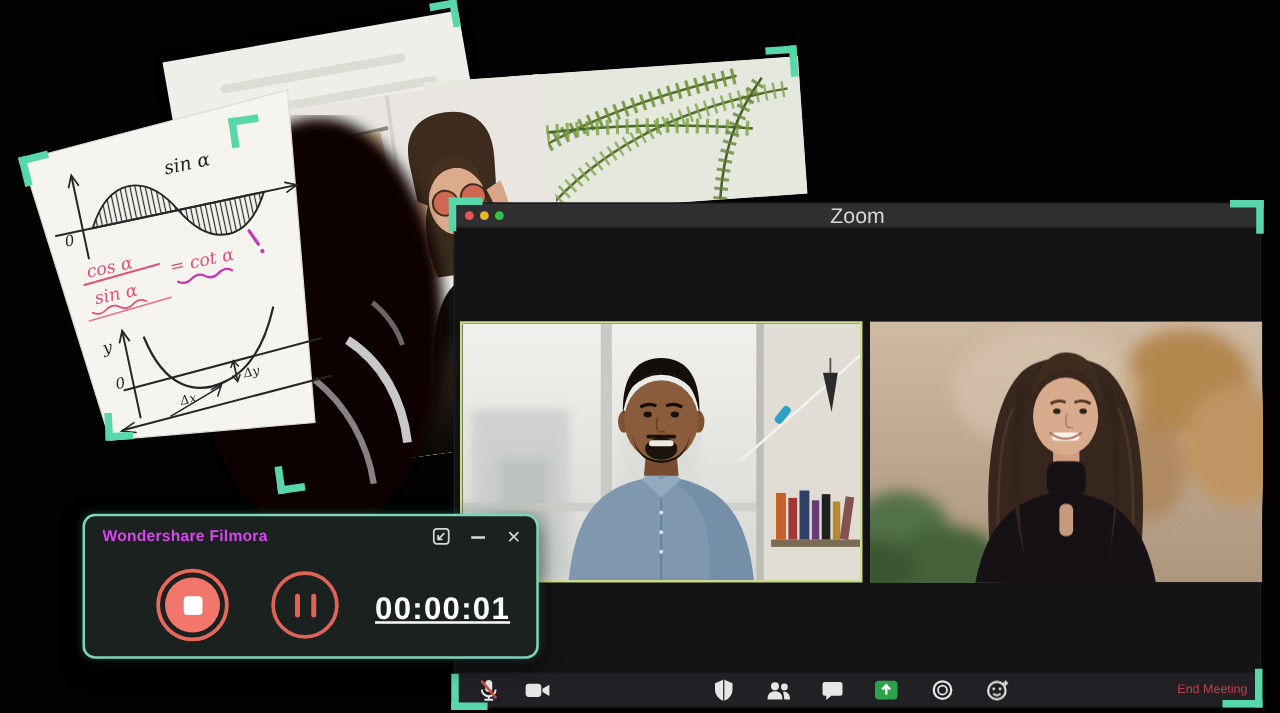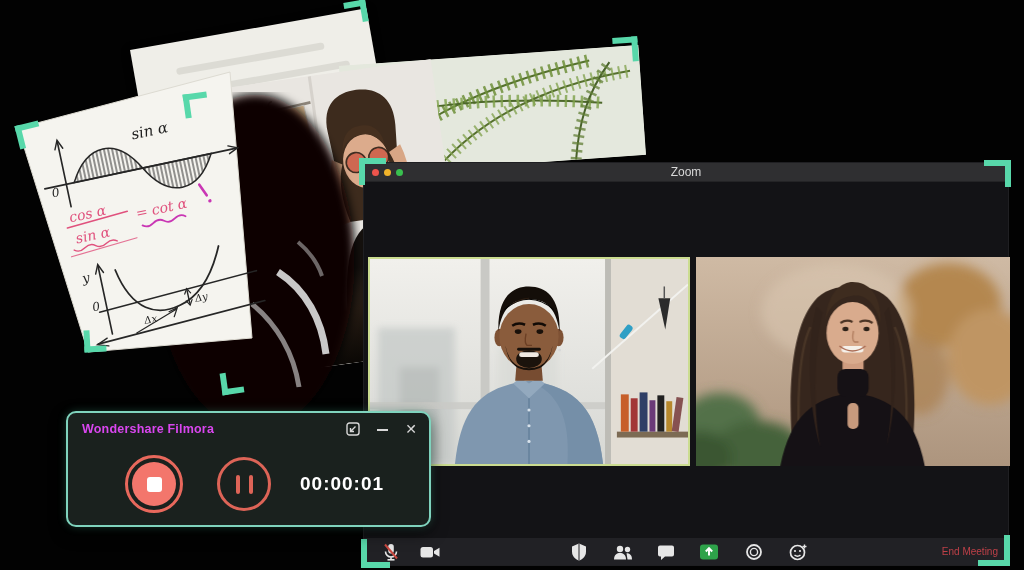--- a/index.html
+++ b/index.html
@@ -12,21 +12,21 @@
             box-shadow:0 2px 8px rgba(0,0,0,.55);padding:26px 0 0 42px;}
   #doc-card .docline{display:block;height:7px;border-radius:4px;background:#dcdbd4;margin-bottom:15px;}
   #palm-card{left:339px;top:66px;width:300px;height:110px;background:#e4e8dd;transform:rotate(-4deg);}
   #woman-card{left:183px;top:94px;width:250px;height:290px;transform:rotate(-8deg);background:#e9e6e1;}
   #whiteboard-svg{position:absolute;left:0;top:58px;}
   #dark-object{position:absolute;left:160px;top:92px;}
 
   
   #zoom-window{position:absolute;left:363px;top:162px;width:646px;height:404px;background:#131316;border:1px solid #1f1f22;}
   #zoom-titlebar{position:relative;height:19px;background:#2f2f31;border-bottom:1px solid #242426;}
-  #zoom-title{position:absolute;inset:0;text-align:center;line-height:19px;font-size:12px;color:#d8d8d8;}
+  #zoom-title{position:absolute;inset:0;text-align:center;line-height:19px;font-size:17px;color:#d8d8d8;}
   #traffic-lights{position:absolute;left:8px;top:0;height:19px;display:flex;align-items:center;gap:5px;}
   .tl-dot{width:7px;height:7px;border-radius:50%;}
   #tiles{position:absolute;left:4px;top:94px;width:638px;height:209px;}
   .tile{position:absolute;top:0;height:209px;overflow:hidden;background:#000;}
   #tile-1{left:0;width:322px;border:2px solid #cbdc90;}
   #tile-2{left:328px;width:314px;}
   .tile svg{display:block;width:100%;height:100%;}
   #zoom-toolbar{position:absolute;left:0;right:0;bottom:0;height:27px;background:#212125;}
   .tb-icon{position:absolute;top:50%;transform:translate(-50%,-50%);line-height:0;cursor:pointer;}
   #end-meeting{position:absolute;right:10px;top:0;height:38px;line-height:27px;font-size:10px;color:#bf4048;cursor:pointer;}
@@ -45,21 +45,21 @@
   #filmora-controls{position:absolute;right:12px;top:9px;display:flex;align-items:center;gap:17px;}
   #filmora-min{width:11px;height:2px;background:#d8d8d8;margin-top:2px;}
   #filmora-close{color:#d8d8d8;font-size:14px;line-height:14px;cursor:pointer;}
   #stop-btn{position:absolute;left:57px;top:42px;width:58px;height:58px;border-radius:50%;border:3px solid #e8685c;
             display:flex;align-items:center;justify-content:center;cursor:pointer;background:transparent;}
   #stop-btn-inner{width:44px;height:44px;border-radius:50%;background:#f3766c;display:flex;align-items:center;justify-content:center;}
   #stop-btn-square{width:15px;height:15px;border-radius:3px;background:#fff;}
   #pause-btn{position:absolute;left:149px;top:44px;width:54px;height:54px;border-radius:50%;border:3px solid #dd6457;
              display:flex;align-items:center;justify-content:center;gap:9px;cursor:pointer;background:transparent;}
   .pause-bar{width:4px;height:19px;border-radius:2px;background:#dd6457;}
-  #rec-timer{position:absolute;left:232px;top:60px;font-size:19px;font-weight:bold;color:#fff;letter-spacing:1px;}
+  #rec-timer{position:absolute;left:232px;top:60px;font-size:25px;font-weight:bold;color:#fff;letter-spacing:1px;text-decoration:underline;}
 
   .wb-text{font-family:"DejaVu Serif",serif;font-style:italic;}
 </style>
 </head>
 <body>
 
 <div id="stage">
 
   <div class="card" id="doc-card">
     <span class="docline" style="width:150px"></span>

